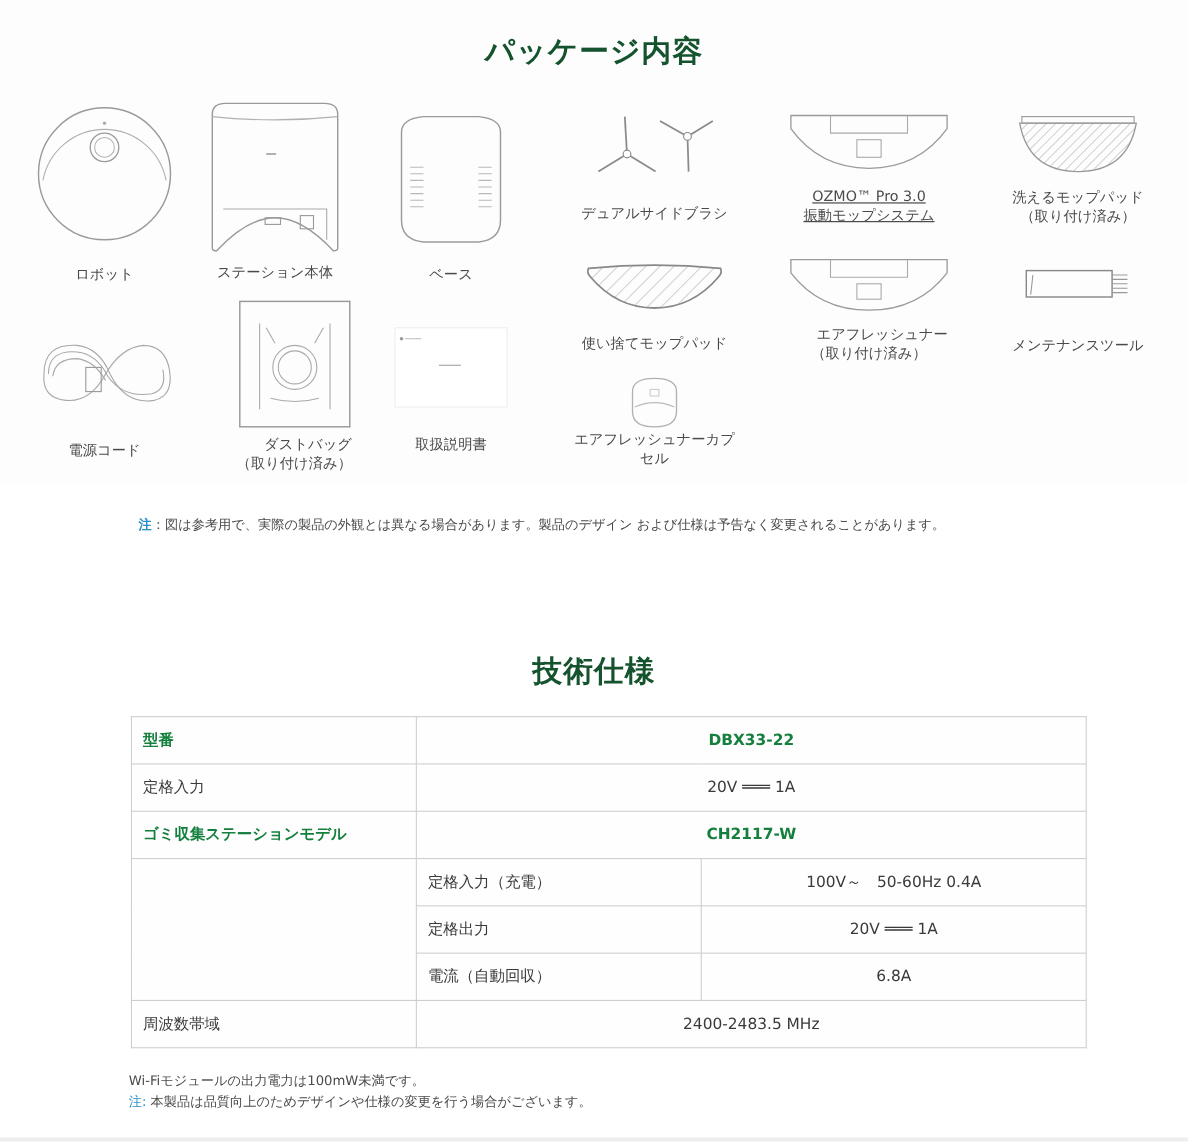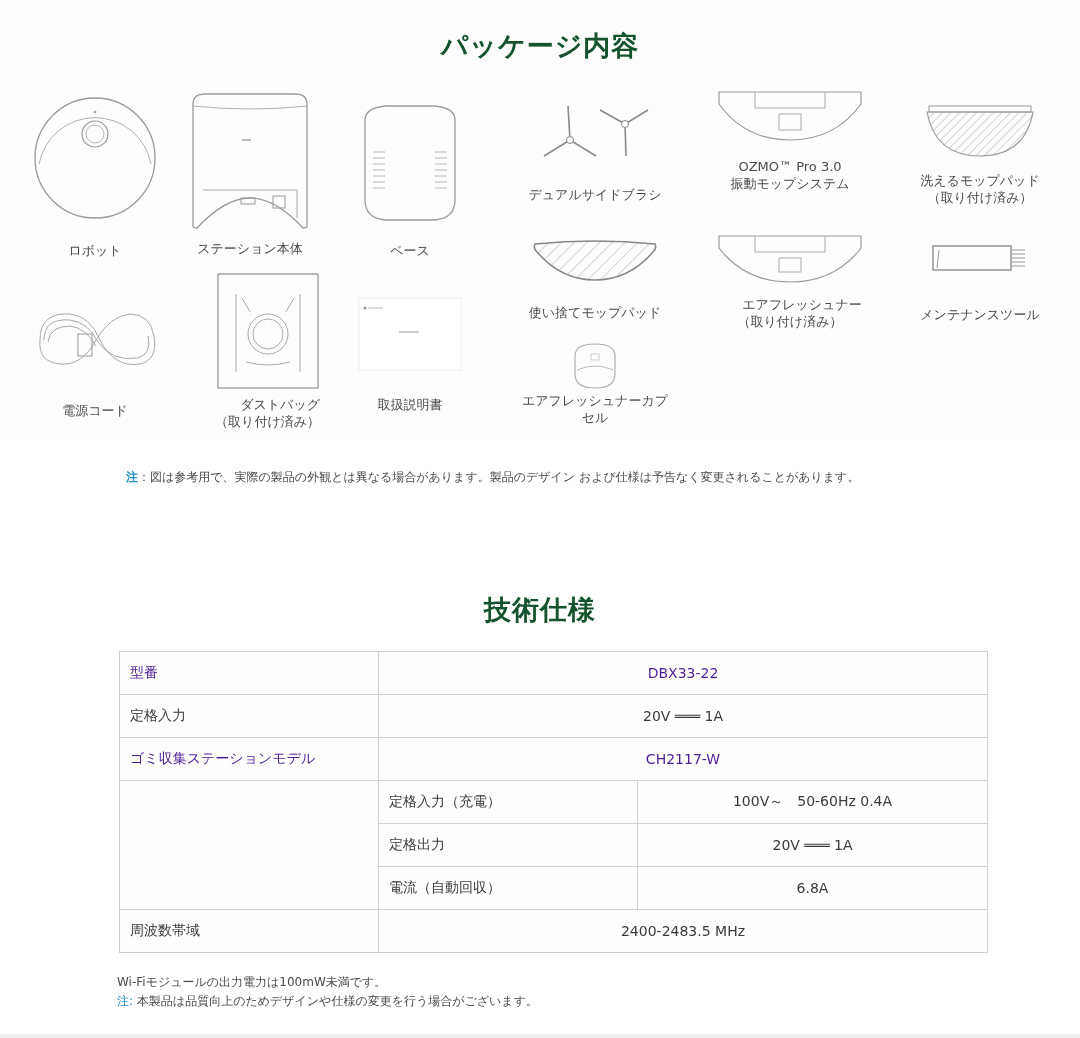--- a/index.html
+++ b/index.html
@@ -15,21 +15,21 @@
   .item { position: absolute; display: flex; flex-direction: column; align-items: center; }
   .item .cap { font-size: 13px; color: #4a4a4a; text-align: center; line-height: 17px; white-space: nowrap; }
   .item svg { display: block; }
 
   .note { position: absolute; font-size: 12px; color: #4a4a4a; white-space: nowrap; }
   .note .hl { color: #2a8fc9; font-weight: bold; }
 
   table.spec { position: absolute; left: 119px; top: 651px; width: 869px; border-collapse: collapse; font-size: 14px; color: #3a3a3a; }
   table.spec td { border: 1.5px solid #cfcfd3; height: 43px; padding: 0 10px; background: #fefefe; }
   table.spec td.lbl { width: 259px; }
-  table.spec td.bold { font-weight: normal; color: #4c1d95; }
+  table.spec td.bold { font-weight: bold; color: #15803d; }
   table.spec td.center { text-align: center; }
   table.spec td.sub { width: 259px; }
 
   .foot { position: absolute; left: 117px; font-size: 12px; color: #4a4a4a; white-space: nowrap; }
   .foot .hl { color: #2a8fc9; }
   .bottom-line { position: absolute; left: 0; top: 1034px; width: 1080px; height: 4px; background: #eeeeee; }
 </style>
 </head>
 <body>
 
@@ -92,21 +92,21 @@
       <line x1="85" y1="24" x2="60" y2="10"></line>
         <line x1="85" y1="24" x2="108" y2="10"></line>
         <line x1="85" y1="24" x2="86" y2="56"></line>
     </g>
     <circle cx="30" cy="40" r="3.5" fill="#fff" stroke="#888"></circle>
     <circle cx="85" cy="24" r="3.5" fill="#fff" stroke="#888"></circle>
   </svg>
   <div class="cap" style="margin-top:20px;">デュアルサイドブラシ</div>
 </div>
 
-<div class="item" style="left:715px;top:84px;width:150px;">
+<div class="item" style="left:715px;top:97px;width:150px;text-decoration:underline;">
   <svg width="150" height="60" viewBox="0 0 150 60">
     <path d="M4 8 L146 8 L146 20 Q120 56 75 56 Q30 56 4 20 Z" fill="none" stroke="#9a9a9a" stroke-width="1.2"></path>
     <path d="M40 8 L40 24 L110 24 L110 8" fill="none" stroke="#aaa"></path>
     <rect x="64" y="30" width="22" height="16" fill="none" stroke="#aaa"></rect>
   </svg>
   <div class="cap" style="margin-top:14px;">OZMO™ Pro 3.0</div>
   <div class="cap">振動モップシステム</div>
 </div>
 
 <div class="item" style="left:905px;top:104px;width:150px;">

